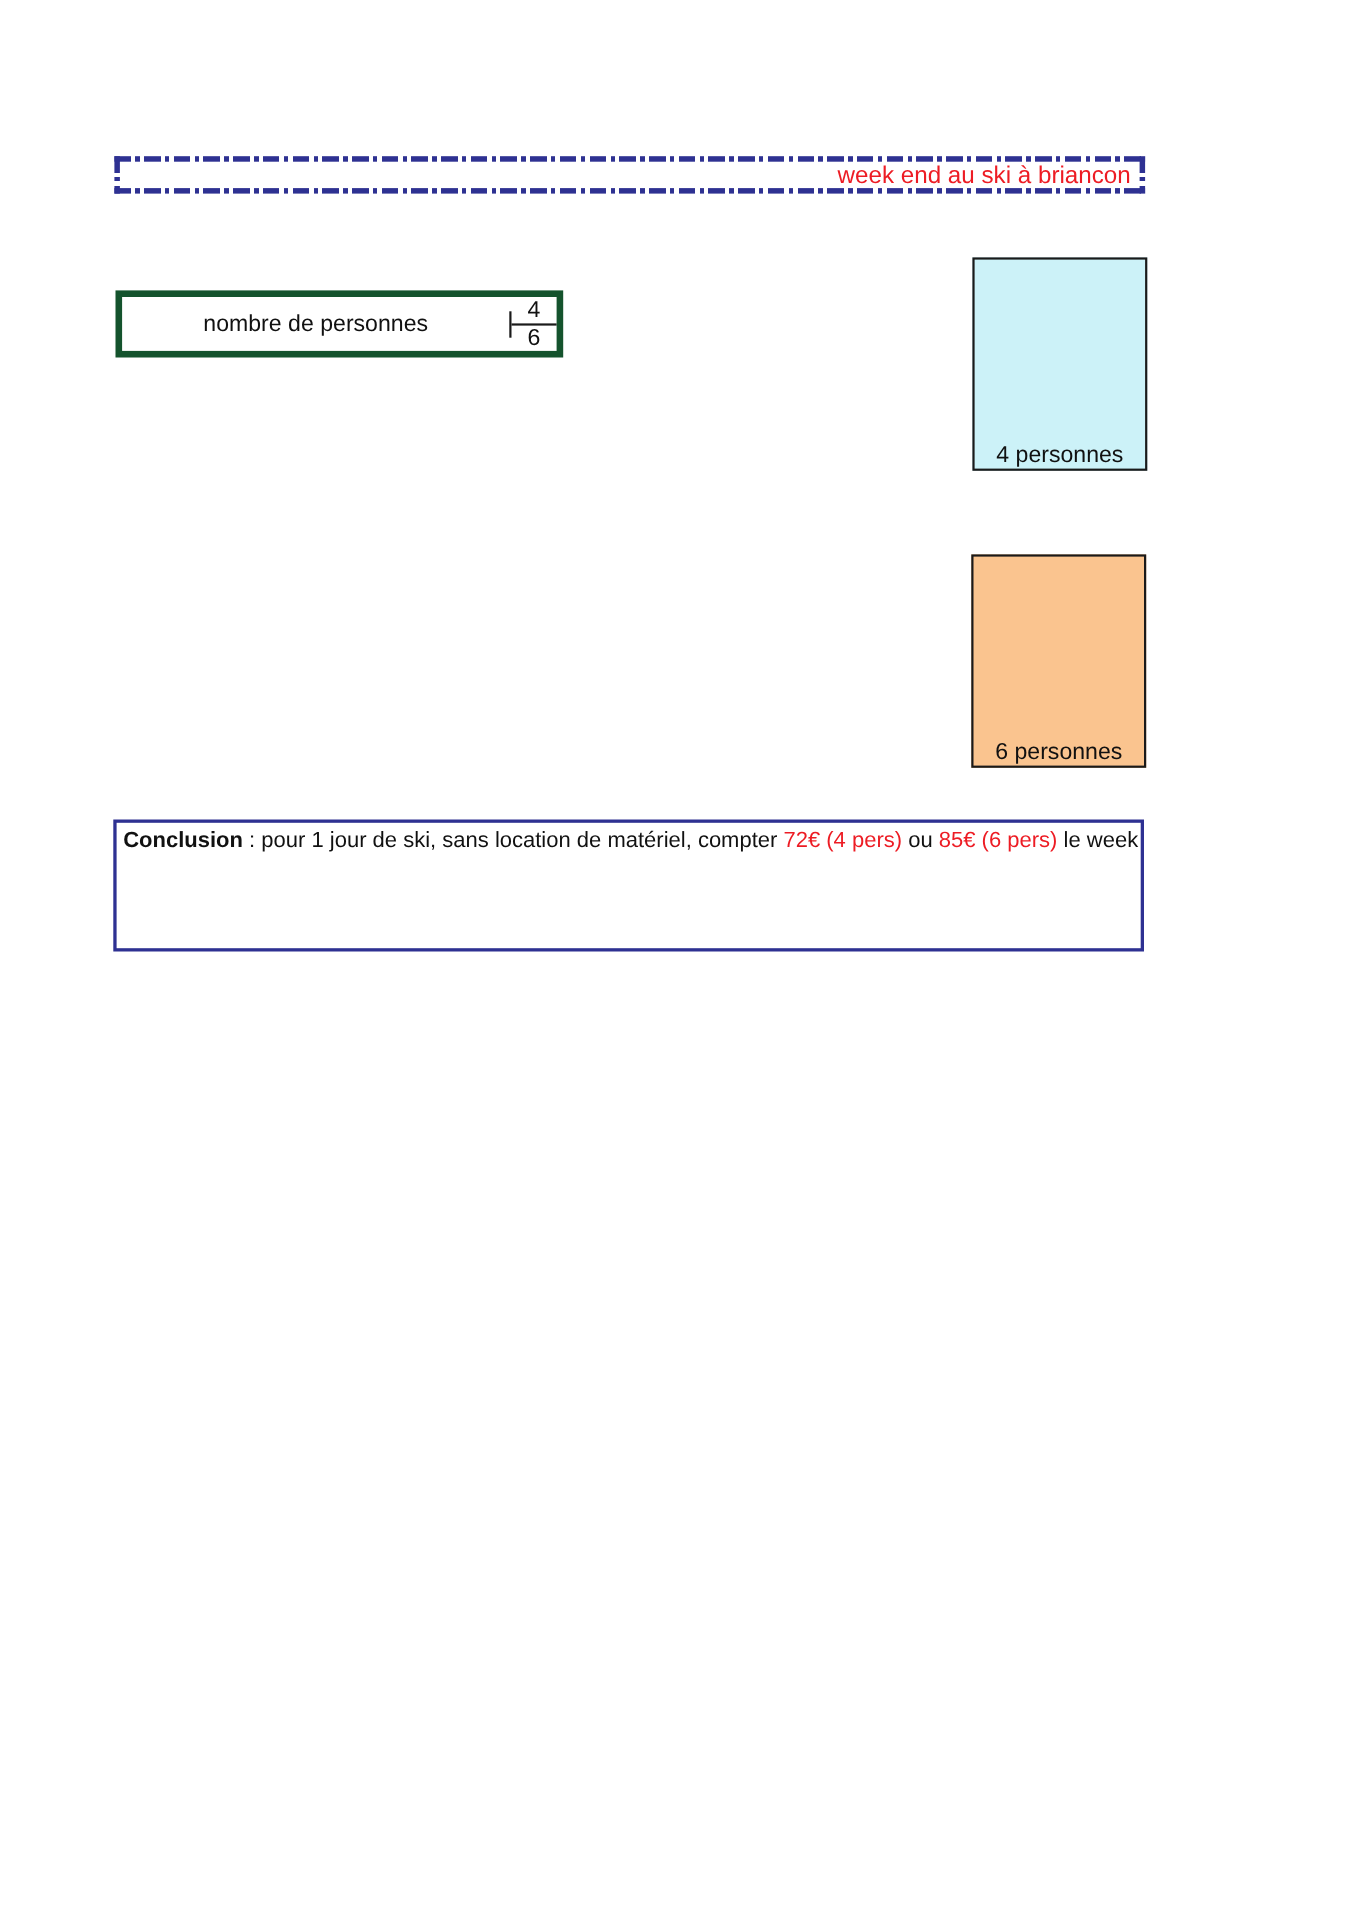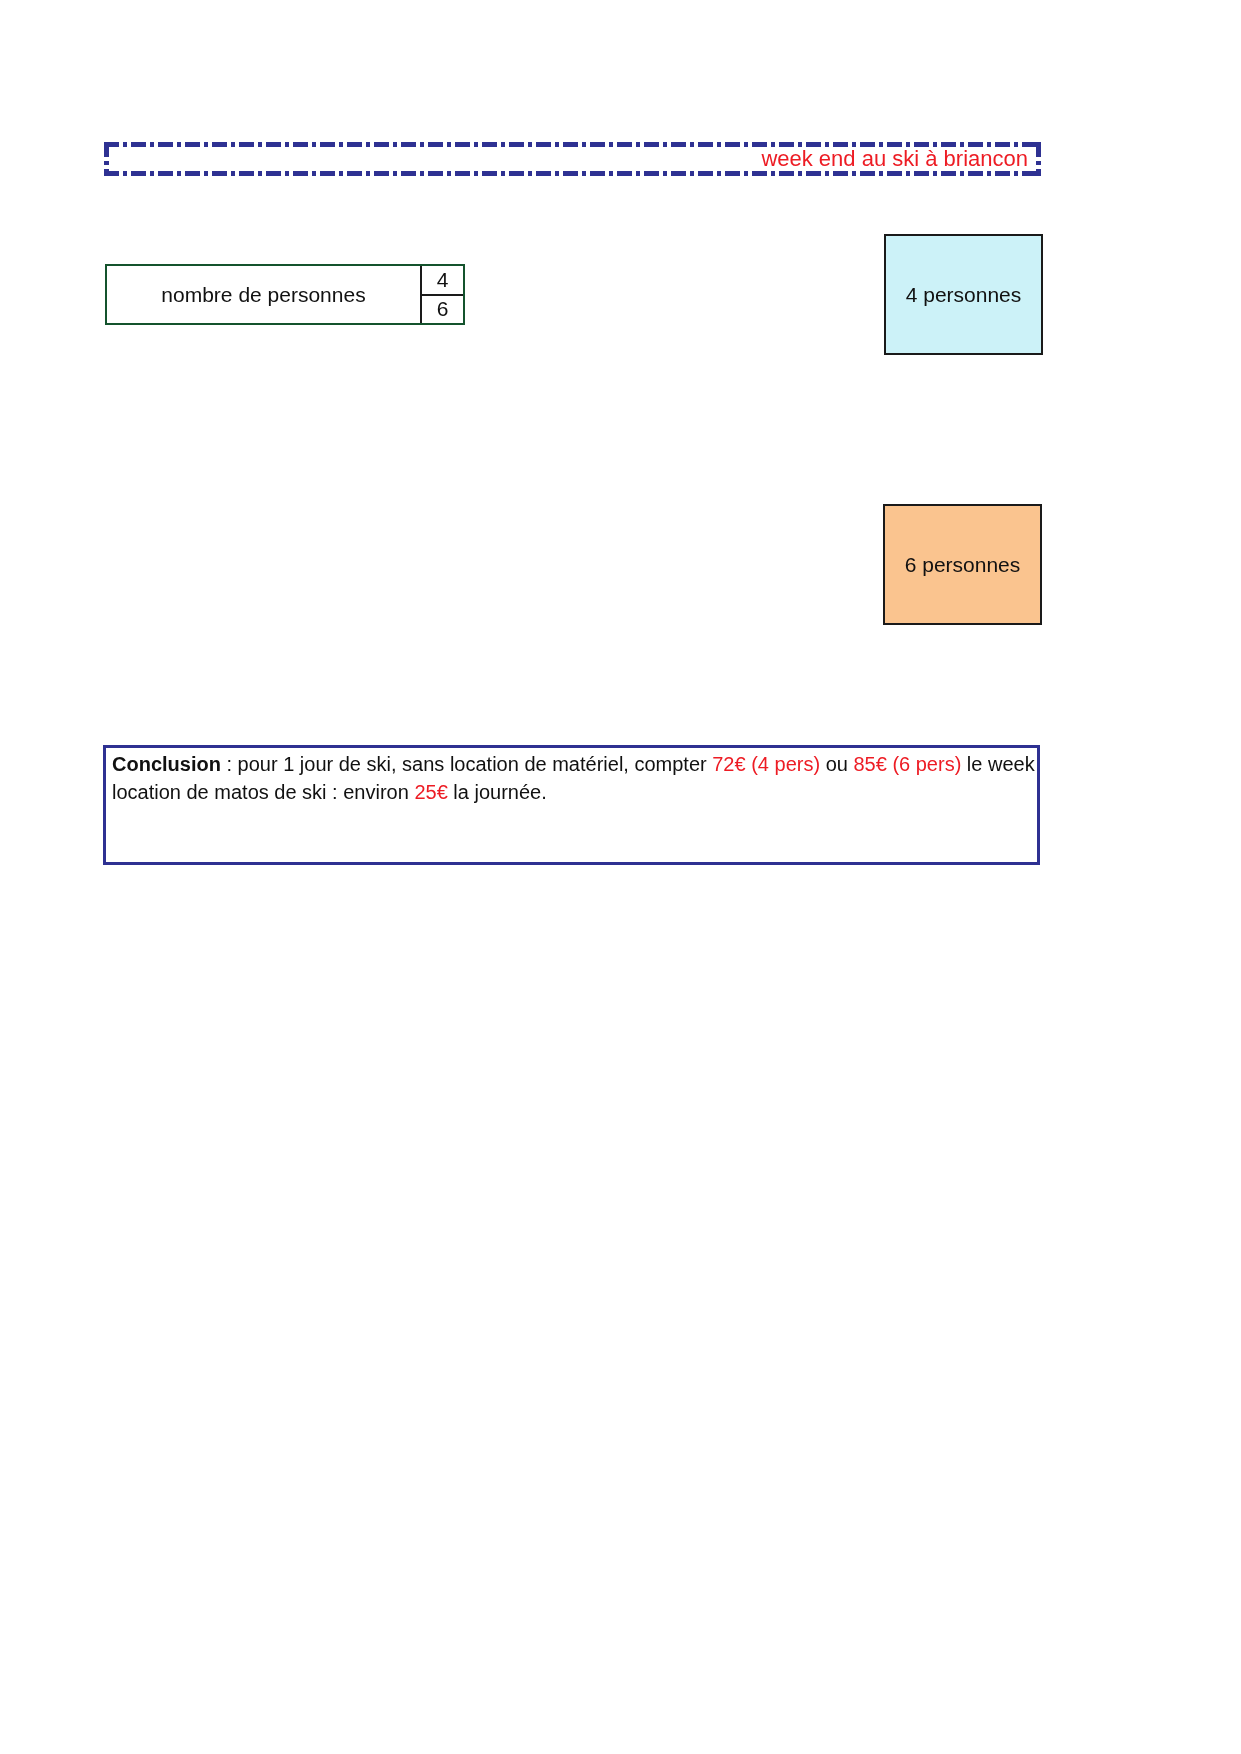--- a/index.html
+++ b/index.html
@@ -33,40 +33,40 @@
       var(--navy) 0 15px, transparent 15px 19px,
       var(--navy) 19px 23px, transparent 23px 27px);}
   .edge.t{top:0;} .edge.b{bottom:0;} .edge.l{left:0;} .edge.r{right:0;}
   .banner-title{
     position:absolute;right:13px;top:0;
     line-height:34px;font-size:22px;color:var(--red);white-space:pre;
   }
 
   
   .ptable{
-    position:absolute;left:105px;top:264px;width:360px;height:61px;
-    display:flex;border:2px solid #14532d;background:#fff;
+    position:absolute;left:105px;top:264px;width:407px;height:61px;
+    display:flex;border:6px solid #14532d;background:#fff;align-items:center;
   }
   .ptable-label{
     flex:1;border-right:2px solid #1a1a1a;
     display:flex;align-items:center;justify-content:center;
     font-size:21px;white-space:pre;
   }
   .ptable-vals{width:41px;display:flex;flex-direction:column;}
   .ptable-val{
     flex:1;display:flex;align-items:center;justify-content:center;
     font-size:21px;
   }
   .ptable-val.first{border-bottom:2px solid #1a1a1a;}
 
   
   .lbox{
-    position:absolute;width:159px;height:121px;
+    position:absolute;width:159px;height:194px;
     border:2px solid #1a1a1a;
-    display:flex;align-items:center;justify-content:center;
+    display:flex;align-items:flex-end;justify-content:center;
     font-size:21px;white-space:pre;
   }
   .lbox.box4{left:884px;top:234px;background:var(--cyan_fill);}
   .lbox.box6{left:883px;top:504px;background:var(--orange_fill);}
 
   
   .conclusion{
     position:absolute;left:103px;top:745px;width:937px;height:120px;
     border:3px solid var(--navy);background:#fff;
     padding:2px 0 0 6px;overflow:hidden;
@@ -97,14 +97,13 @@
 
 <div class="lbox box4" style="background-color: rgb(204, 242, 248);">
   <span>4 personnes</span>
 </div>
 <div class="lbox box6" style="background-color: rgb(250, 196, 143);">
   <span>6 personnes</span>
 </div>
 
 <div class="conclusion">
   <div class="c-line"><b>Conclusion</b><span> : pour 1 jour de ski, sans location de matériel, compter </span><span class="red">72€ (4 pers)</span><span> ou </span><span class="red">85€ (6 pers)</span><span> le week end.</span></div>
-  <div class="c-line"><span>location de matos de ski : environ </span><span class="red">25€</span><span> la journée.</span></div>
 </div>
 
 </body></html>

